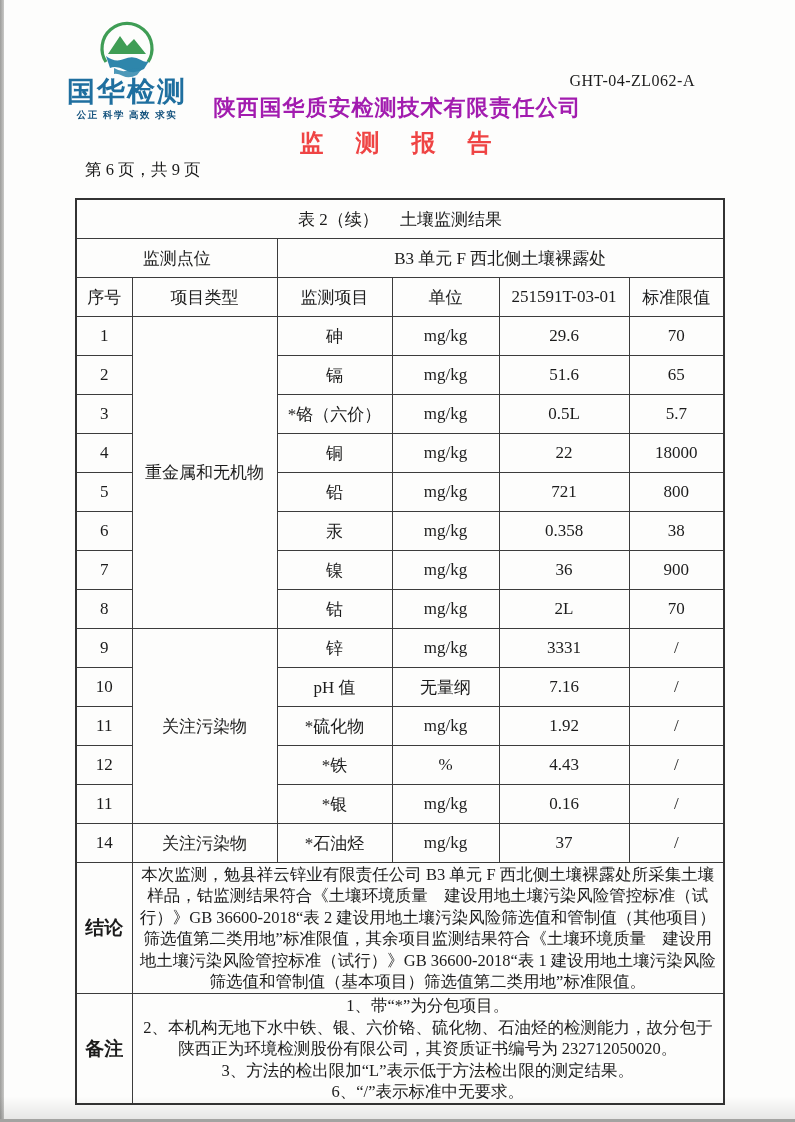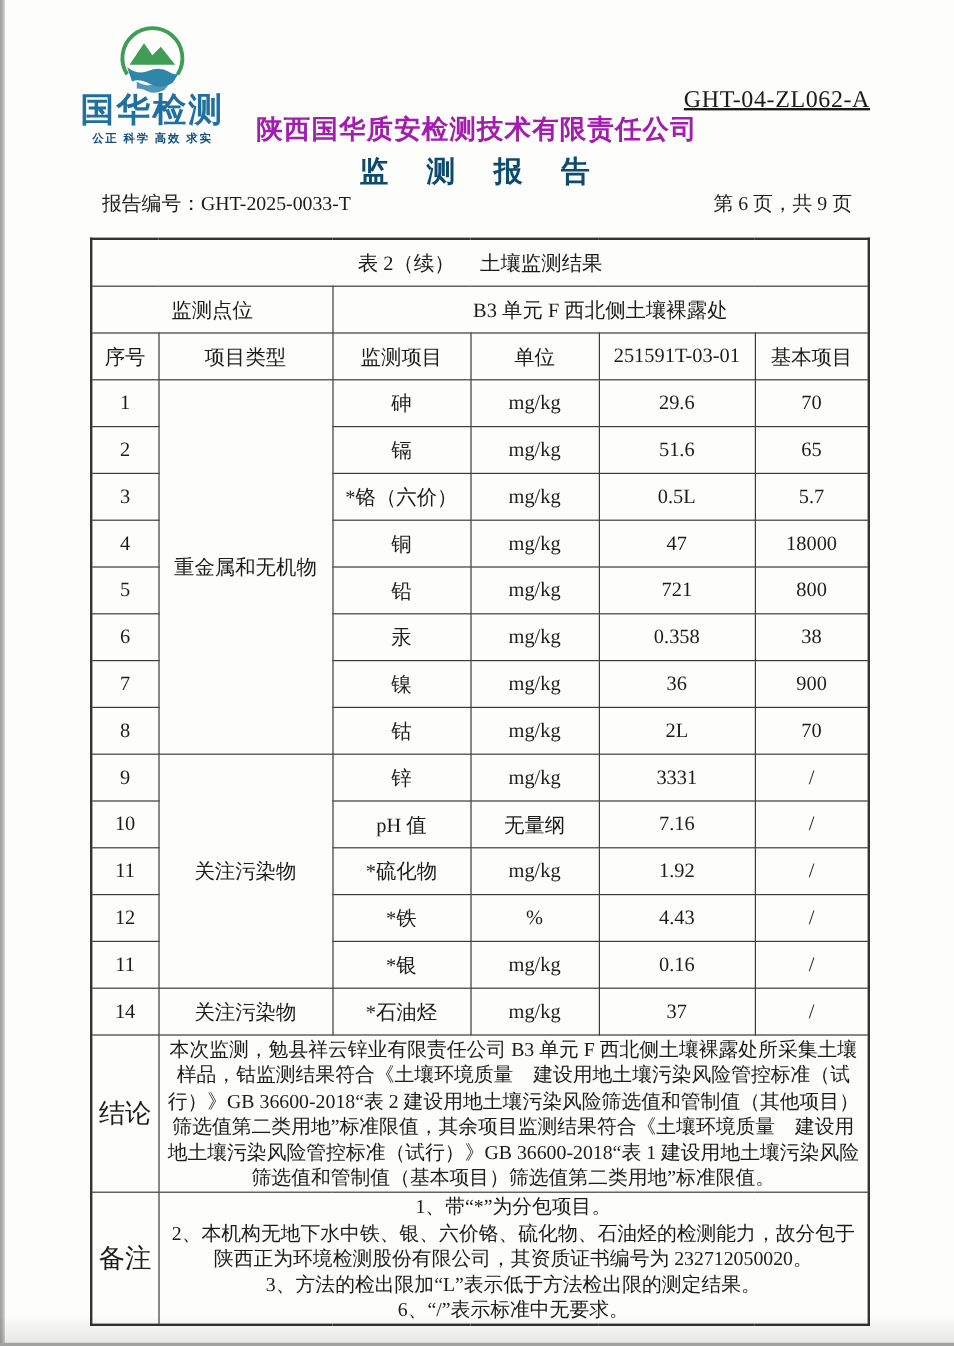--- a/index.html
+++ b/index.html
@@ -20,46 +20,46 @@
     background:linear-gradient(to bottom,rgba(0,0,0,0),rgba(0,0,0,0.10));}
   .scan-edge-bottom-line{position:absolute;left:0;right:0;bottom:0;height:3px;background:#a3a3a1;}
 
   
   .logo{position:absolute;left:42px;top:16px;width:170px;text-align:center;}
   .logo-emblem{display:block;margin:0 auto;}
   .logo-name{font-family:"Liberation Sans","DejaVu Sans",sans-serif;
     font-weight:bold;font-size:28px;line-height:28px;color:#1f6f9f;letter-spacing:2px;}
   .logo-tagline{font-family:"Liberation Sans","DejaVu Sans",sans-serif;
     font-weight:bold;font-size:9.5px;color:#14527d;letter-spacing:1.5px;margin-top:3px;}
-  .doc-code{position:absolute;right:70px;top:72px;font-size:20px;letter-spacing:0.5px;text-decoration:underline;}
+  .doc-code{position:absolute;right:100px;top:72px;font-size:16px;letter-spacing:0.5px;}
   .company{position:absolute;left:0;right:0;top:93px;text-align:center;
     font-family:"Liberation Sans","DejaVu Sans",sans-serif;
     font-weight:bold;font-size:22px;letter-spacing:1px;color:#a21caf;}
   .report-title{position:absolute;left:0;right:0;top:127px;text-align:center;
     font-family:"Liberation Sans","DejaVu Sans",sans-serif;
-    font-weight:bold;font-size:24px;letter-spacing:4px;color:#0c4a6e;}
+    font-weight:bold;font-size:24px;letter-spacing:4px;color:#ef4444;}
   .meta-row{position:absolute;left:85px;right:85px;top:159px;
     display:flex;justify-content:space-between;font-size:16.5px;}
 
   
   table.results{
     position:absolute;left:75px;top:198px;width:648px;
     border-collapse:collapse;table-layout:fixed;
     font-size:17px;
   }
   table.results td{
     border:1px solid #3c3c3c;text-align:center;vertical-align:middle;
     padding:1px 4px;height:36px;overflow:hidden;
   }
   table.results{border:2px solid #333;}
   td.t-title{height:31px;}
   td.t-site{height:42px;}
   td.t-head{height:36px;}
   td.cat{}
-  td.label{font-size:22px;}
+  td.label{font-size:19px;font-weight:bold;}
   td.para{
     text-align:justify;padding:5px 10px 5px 12px;
     font-size:16.5px;line-height:21.4px;margin-top:12px;
   }
   td.para-conclusion{height:126px;}
   td.para-remarks{height:94px;}
   .remark-line{margin:0;}
 </style>
 </head>
 <body>
@@ -75,21 +75,20 @@
     </svg>
     <div class="logo-name">国华检测</div>
     <div class="logo-tagline">公正 科学 高效 求实</div>
   </div>
 
   <div class="doc-code">GHT-04-ZL062-A</div>
   <div class="company">陕西国华质安检测技术有限责任公司</div>
   <div class="report-title">监　测　报　告</div>
 
   <div class="meta-row">
-    <span>报告编号：GHT-2025-0033-T</span>
     <span>第 6 页，共 9 页</span>
   </div>
 
   <table class="results">
     <colgroup>
       <col style="width:56px">
         <col style="width:145px">
         <col style="width:115px">
       <col style="width:107px">
         <col style="width:130px">
@@ -102,21 +101,21 @@
       <tr>
         <td class="t-site" colspan="2">监测点位</td>
         <td class="t-site" colspan="4">B3 单元 F 西北侧土壤裸露处</td>
       </tr>
       <tr>
         <td class="t-head">序号</td>
         <td class="t-head">项目类型</td>
         <td class="t-head">监测项目</td>
         <td class="t-head">单位</td>
         <td class="t-head">251591T-03-01</td>
-        <td class="t-head">基本项目</td>
+        <td class="t-head">标准限值</td>
       </tr>
     </tbody>
     <tbody id="rows-body">
         <tr>
           <td>1</td>
           <td rowspan="8" class="cat">重金属和无机物</td>
           <td>砷</td>
           <td>mg/kg</td>
           <td>29.6</td>
           <td>70</td>
@@ -132,21 +131,21 @@
           <td>3</td>
           <td>*铬（六价）</td>
           <td>mg/kg</td>
           <td>0.5L</td>
           <td>5.7</td>
         </tr>
         <tr>
           <td>4</td>
           <td>铜</td>
           <td>mg/kg</td>
-          <td>47</td>
+          <td>22</td>
           <td>18000</td>
         </tr>
         <tr>
           <td>5</td>
           <td>铅</td>
           <td>mg/kg</td>
           <td>721</td>
           <td>800</td>
         </tr>
         <tr>

